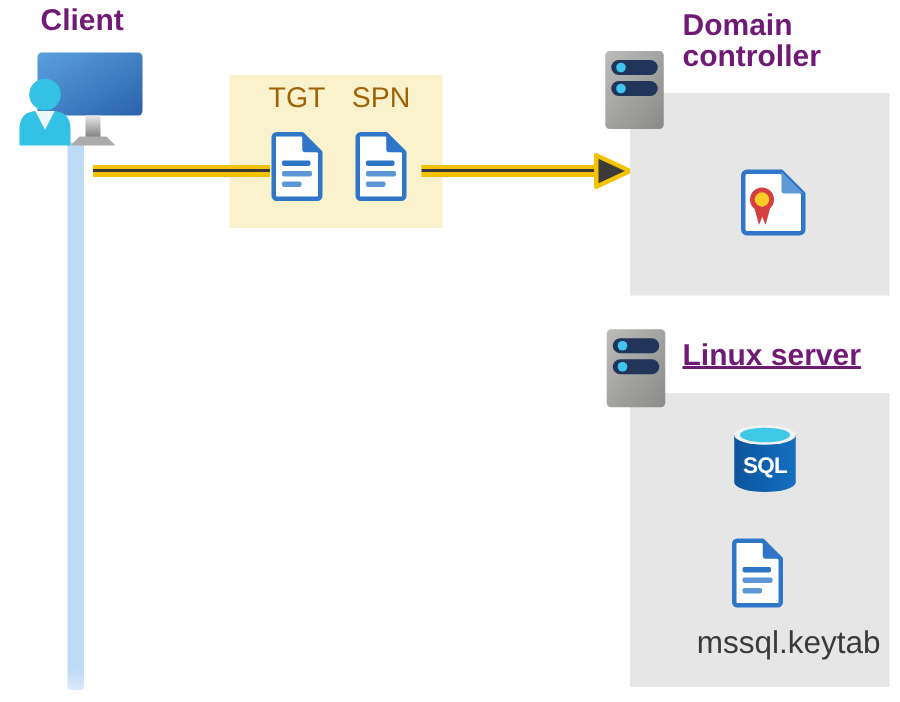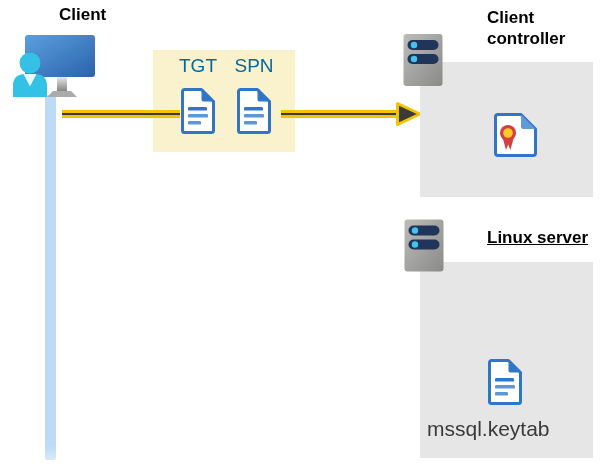--- a/index.html
+++ b/index.html
@@ -2,27 +2,27 @@
 <html><head>
 <meta charset="utf-8">
 <style>
   html,body{margin:0;padding:0;background:#ffffff;}
   .canvas{
     position:relative;width:600px;height:468px;background:#ffffff;overflow:hidden;
     font-family:"Liberation Sans",sans-serif;
   }
   .abs{position:absolute;}
   .title{
-    font-size:17px;font-weight:700;color:#000000;line-height:21px;white-space:pre-line;margin-left:32px;
+    font-size:20px;font-weight:700;color:#701a75;line-height:21px;white-space:pre-line;
   }
   .small-label{
-    font-size:19px;font-weight:400;color:#0369a1;text-align:center;
+    font-size:19px;font-weight:400;color:#a16207;text-align:center;
   }
   .keytab-label{
-    font-size:21px;font-weight:400;color:#3A3A3A;text-align:left;
+    font-size:21px;font-weight:400;color:#3A3A3A;text-align:right;
   }
   .panel{background:#E7E6E6;}
   .ticket-box{background:#FAF2CC;}
   .timeline{
     background:linear-gradient(to bottom,#BDDAF7 0%,#BDDAF7 96%,#D9E9FB 100%);
     border-radius:0 0 2px 2px;
   }
   .arrow-seg{
     height:8px;
     background:linear-gradient(to bottom,
@@ -108,21 +108,21 @@
         </linearGradient>
       </defs>
       <rect x="0.5" y="0.5" width="39" height="52" rx="3" fill="url(#srvGrad1)"></rect>
       <rect x="4.5" y="6.5" width="31" height="10" rx="5" fill="#21355B"></rect>
       <circle cx="11" cy="11.5" r="3.2" fill="#3FC6EE"></circle>
       <rect x="4.5" y="20.5" width="31" height="10" rx="5" fill="#21355B"></rect>
       <circle cx="11" cy="25.5" r="3.2" fill="#3FC6EE"></circle>
     </svg>
   </div>
 
-  <div class="abs title" style="left:455px;top:7px;width:130px;">Client controller</div>
+  <div class="abs title" style="left:455px;top:7px;width:130px;">Domain controller</div>
 
   <div class="abs" style="left:492px;top:112px;width:46px;height:46px;">
     <svg width="46" height="46" viewBox="0 0 46 46">
       <path d="M6,2.5 H29 L43.5,17 V41 A2.5,2.5 0 0 1 41,43.5 H6 A2.5,2.5 0 0 1 3.5,41 V5 A2.5,2.5 0 0 1 6,2.5 Z" fill="#ffffff" stroke="#2F76C8" stroke-width="3" stroke-linejoin="round"></path>
       <path d="M29,2.5 L43.5,17 H31 A2,2 0 0 1 29,15 Z" fill="#5E9AD8"></path>
       <path d="M11,27 L14,38 L16.2,32.5 L18.4,38 L21.4,27 Z" fill="#D63F3F"></path>
       <circle cx="16" cy="21" r="8" fill="#D63F3F"></circle>
       <circle cx="16" cy="21" r="4.8" fill="#FBCC26"></circle>
     </svg>
   </div>
@@ -140,20 +140,34 @@
       <rect x="0.5" y="0.5" width="39" height="52" rx="3" fill="url(#srvGrad2)"></rect>
       <rect x="4.5" y="6.5" width="31" height="10" rx="5" fill="#21355B"></rect>
       <circle cx="11" cy="11.5" r="3.2" fill="#3FC6EE"></circle>
       <rect x="4.5" y="20.5" width="31" height="10" rx="5" fill="#21355B"></rect>
       <circle cx="11" cy="25.5" r="3.2" fill="#3FC6EE"></circle>
     </svg>
   </div>
 
   <div class="abs title" style="left:455px;top:227px;white-space:nowrap;text-decoration:underline;">Linux server</div>
 
+  <div class="abs" style="left:487px;top:282px;width:46px;height:47px;">
+    <svg width="46" height="47" viewBox="0 0 46 47">
+      <defs>
+        <linearGradient id="sqlGrad" x1="0" y1="0" x2="1" y2="0">
+          <stop offset="0" stop-color="#0C549C"></stop>
+            <stop offset="1" stop-color="#1470C0"></stop>
+        </linearGradient>
+      </defs>
+      <path d="M2.5,8 V39.5 A20.5,6.5 0 0 0 43.5,39.5 V8 Z" fill="url(#sqlGrad)"></path>
+      <ellipse cx="23" cy="8" rx="20.5" ry="6.5" fill="#F2F2F2"></ellipse>
+      <ellipse cx="23" cy="8" rx="16.8" ry="4.9" fill="#3FC8E6"></ellipse>
+      <text x="23" y="33" text-anchor="middle" fill="#ffffff" style="font-family:'Liberation Sans',sans-serif;font-size:15px;font-weight:700;letter-spacing:-0.5px;">SQL</text>
+    </svg>
+  </div>
 
   <div class="abs" style="left:486px;top:358px;width:38px;height:48px;">
     <svg width="38" height="48" viewBox="0 0 36 48">
       <path d="M4.5,2.5 H21.5 L33.5,14.5 V43.5 A2,2 0 0 1 31.5,45.5 H4.5 A2,2 0 0 1 2.5,43.5 V4.5 A2,2 0 0 1 4.5,2.5 Z" fill="#ffffff" stroke="#2F76C8" stroke-width="3" stroke-linejoin="round"></path>
       <path d="M21.5,2.5 L33.5,14.5 H23.5 A2,2 0 0 1 21.5,12.5 Z" fill="#2F76C8"></path>
       <rect x="8" y="20" width="19" height="3.6" rx="1.2" fill="#2F76C8"></rect>
       <rect x="8" y="27" width="20" height="3.6" rx="1.2" fill="#5E97D5"></rect>
       <rect x="8" y="34" width="13" height="3.6" rx="1.2" fill="#5E97D5"></rect>
     </svg>
   </div>

